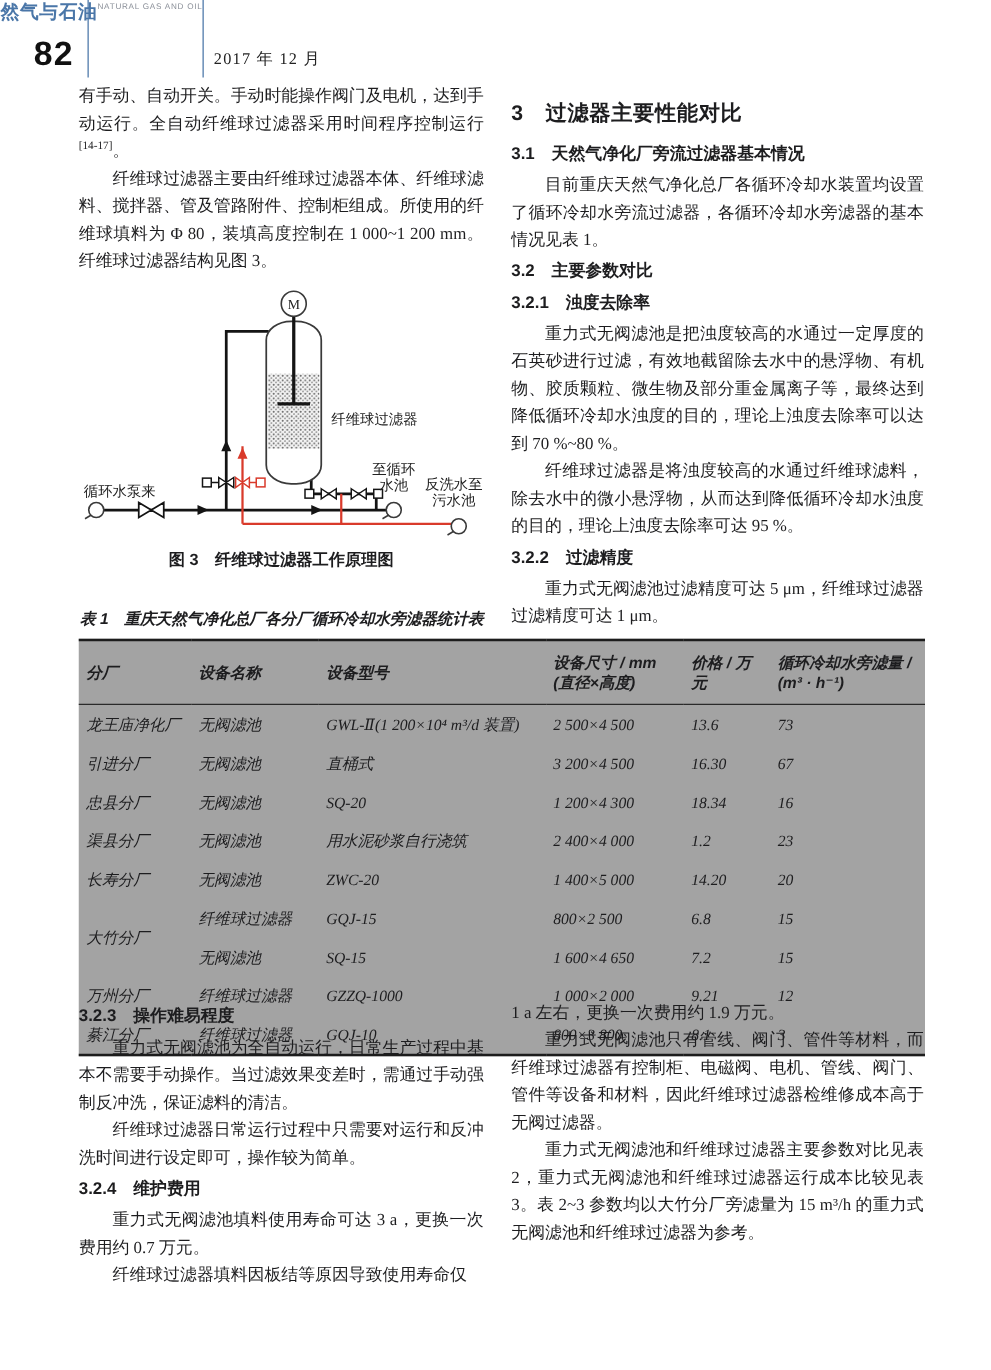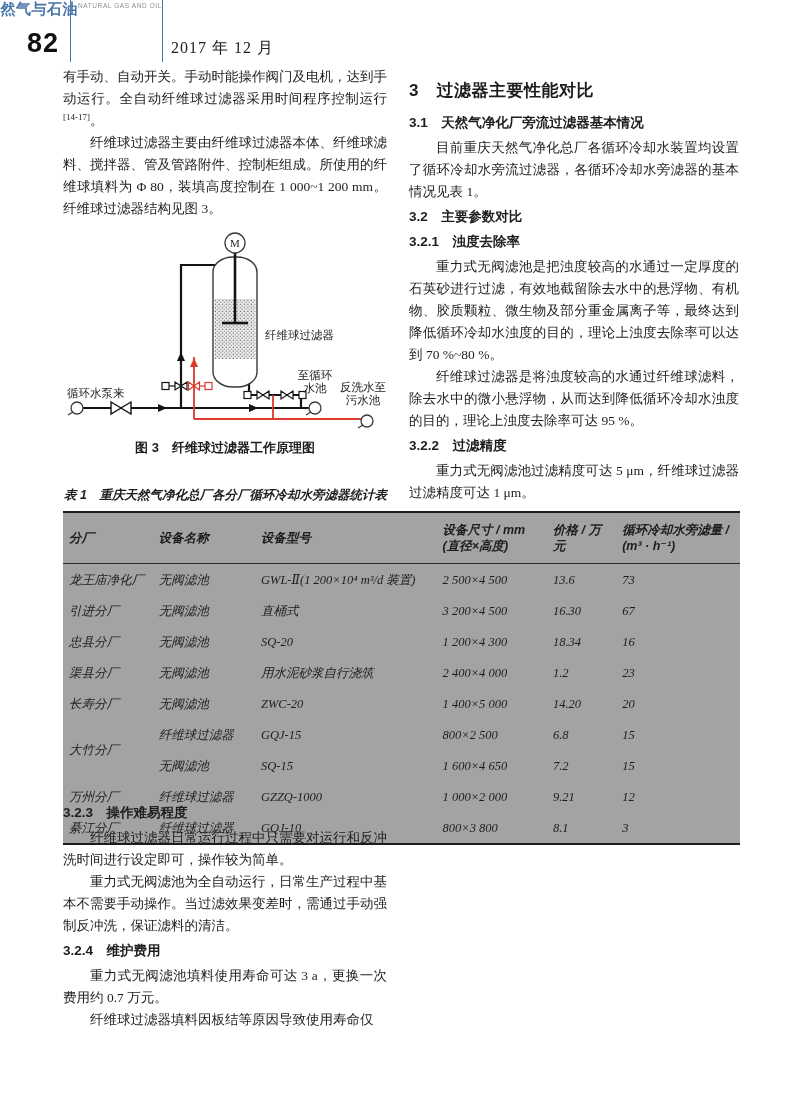--- a/index.html
+++ b/index.html
@@ -22,21 +22,21 @@
   }
   .hdr .logo-cn{
     font-family:"Liberation Sans","DejaVu Sans",sans-serif;font-weight:bold;
     color:#4a76a8;font-size:15px;letter-spacing:0.5px;white-space:nowrap;
   }
   .hdr .logo-en{
     font-family:"Liberation Sans","DejaVu Sans",sans-serif;color:#8a8f98;
     font-size:6.5px;letter-spacing:0.6px;margin-top:2px;white-space:nowrap;
   }
   .hdr .issue{
-    position:absolute;left:171px;top:38px;font-size:16px;color:#222;letter-spacing:1px;
+    position:absolute;left:171px;top:38px;font-size:13px;color:#222;letter-spacing:1px;
   }
   
   .col{position:absolute;font-size:13.5px;line-height:22px;text-align:justify;}
   .col-lt{left:63px;top:66px;width:324px;}
   .col-rt{left:409px;top:66px;width:330px;}
   .col-lb{left:63px;top:799px;width:324px;}
   .col-rb{left:409px;top:799px;width:330px;}
   p.body{margin:0;text-indent:2em;}
   p.body.noindent{text-indent:0;}
   sup.ref{font-size:9px;line-height:0;}
@@ -282,21 +282,26 @@
             <td>800×3 800</td>
             <td>8.1</td>
             <td>3</td>
           </tr>
         </tbody>
     </table>
   </div>
 
   <div class="col col-lb">
     <div class="h2">3.2.3　操作难易程度</div>
+    <p class="body">重力式无阀滤池为全自动运行，日常生产过程中基本不需要手动操作。当过滤效果变差时，需通过手动强制反冲洗，保证滤料的清洁。</p>
     <p class="body">纤维球过滤器日常运行过程中只需要对运行和反冲洗时间进行设定即可，操作较为简单。</p>
-    <p class="body">重力式无阀滤池为全自动运行，日常生产过程中基本不需要手动操作。当过滤效果变差时，需通过手动强制反冲洗，保证滤料的清洁。</p>
     <div class="h2">3.2.4　维护费用</div>
     <p class="body">重力式无阀滤池填料使用寿命可达 3 a，更换一次费用约 0.7 万元。</p>
     <p class="body">纤维球过滤器填料因板结等原因导致使用寿命仅</p>
   </div>
 
+  <div class="col col-rb">
+    <p class="body noindent">1 a 左右，更换一次费用约 1.9 万元。</p>
+    <p class="body">重力式无阀滤池只有管线、阀门、管件等材料，而纤维球过滤器有控制柜、电磁阀、电机、管线、阀门、管件等设备和材料，因此纤维球过滤器检维修成本高于无阀过滤器。</p>
+    <p class="body">重力式无阀滤池和纤维球过滤器主要参数对比见表 2，重力式无阀滤池和纤维球过滤器运行成本比较见表 3。表 2~3 参数均以大竹分厂旁滤量为 15 m³/h 的重力式无阀滤池和纤维球过滤器为参考。</p>
+  </div>
 
 </div>
 
 </body></html>

